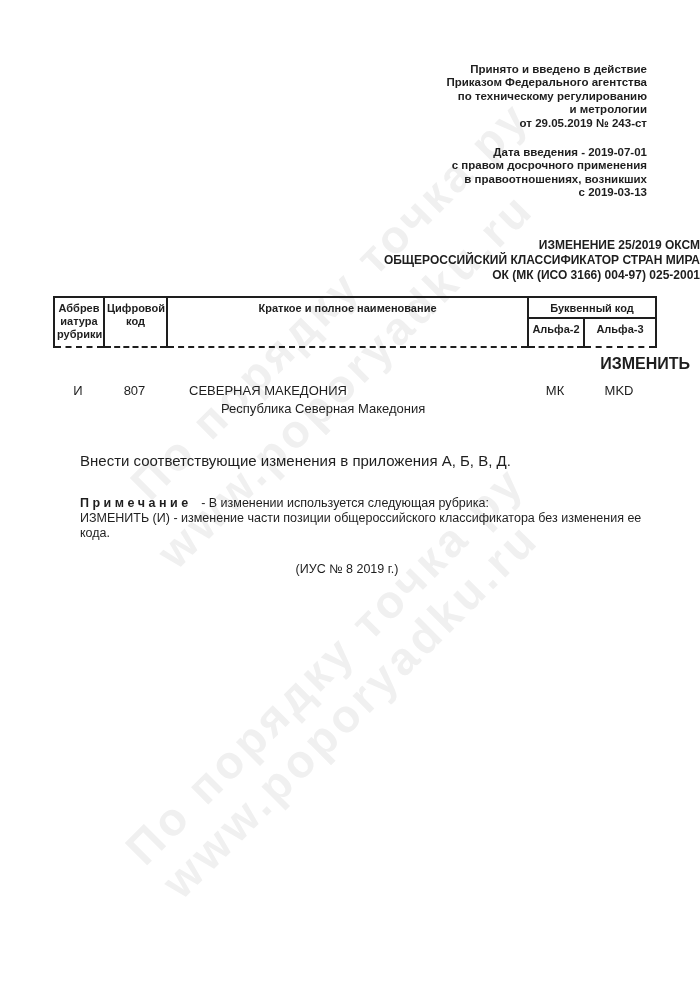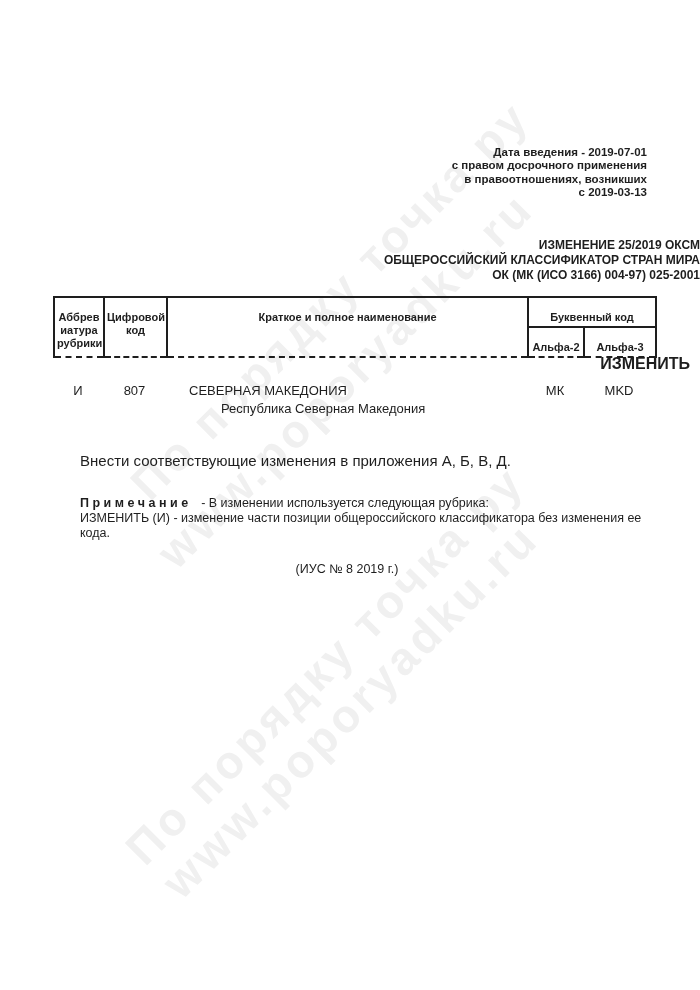--- a/index.html
+++ b/index.html
@@ -44,21 +44,21 @@
 
   
   .clf-table {
     position:absolute; top:296px; left:53px;
     border-collapse:collapse; table-layout:fixed; width:604px;
     font-size:11px; font-weight:bold; color:#1e1e1e;
   }
   .clf-table td {
     border:2px solid #1e1e1e;
     text-align:center; vertical-align:top;
-    padding:13px 2px 2px 2px; line-height:13px;
+    padding:4px 2px 2px 2px; line-height:13px;
   }
   .clf-table .dash-bottom { border-bottom:2px dashed #1e1e1e; }
   .clf-table .row1 td { height:19px; }
   .clf-table .row2 td { height:29px; }
 
   
   .izmenit {
     position:absolute; top:355px; left:0; width:690px;
     text-align:right; font-weight:bold; font-size:16px;
   }
@@ -97,20 +97,27 @@
 
   <div>
     <div class="wm w1">По порядку точка ру</div>
     <div class="wm w2">www.poporyadku.ru</div>
     <div class="wm w3">По порядку точка ру</div>
     <div class="wm w4">www.poporyadku.ru</div>
   </div>
 
   <div class="content-layer">
 
+    <div class="adoption">
+      <div>Принято и введено в действие</div>
+      <div>Приказом Федерального агентства</div>
+      <div>по техническому регулированию</div>
+      <div>и метрологии</div>
+      <div>от 29.05.2019 № 243-ст</div>
+    </div>
 
     <div class="introduction">
       <div>Дата введения - 2019-07-01</div>
       <div>с правом досрочного применения</div>
       <div>в правоотношениях, возникших</div>
       <div>с 2019-03-13</div>
     </div>
 
     <div class="doc-title">
       <div>ИЗМЕНЕНИЕ 25/2019 ОКСМ</div>

